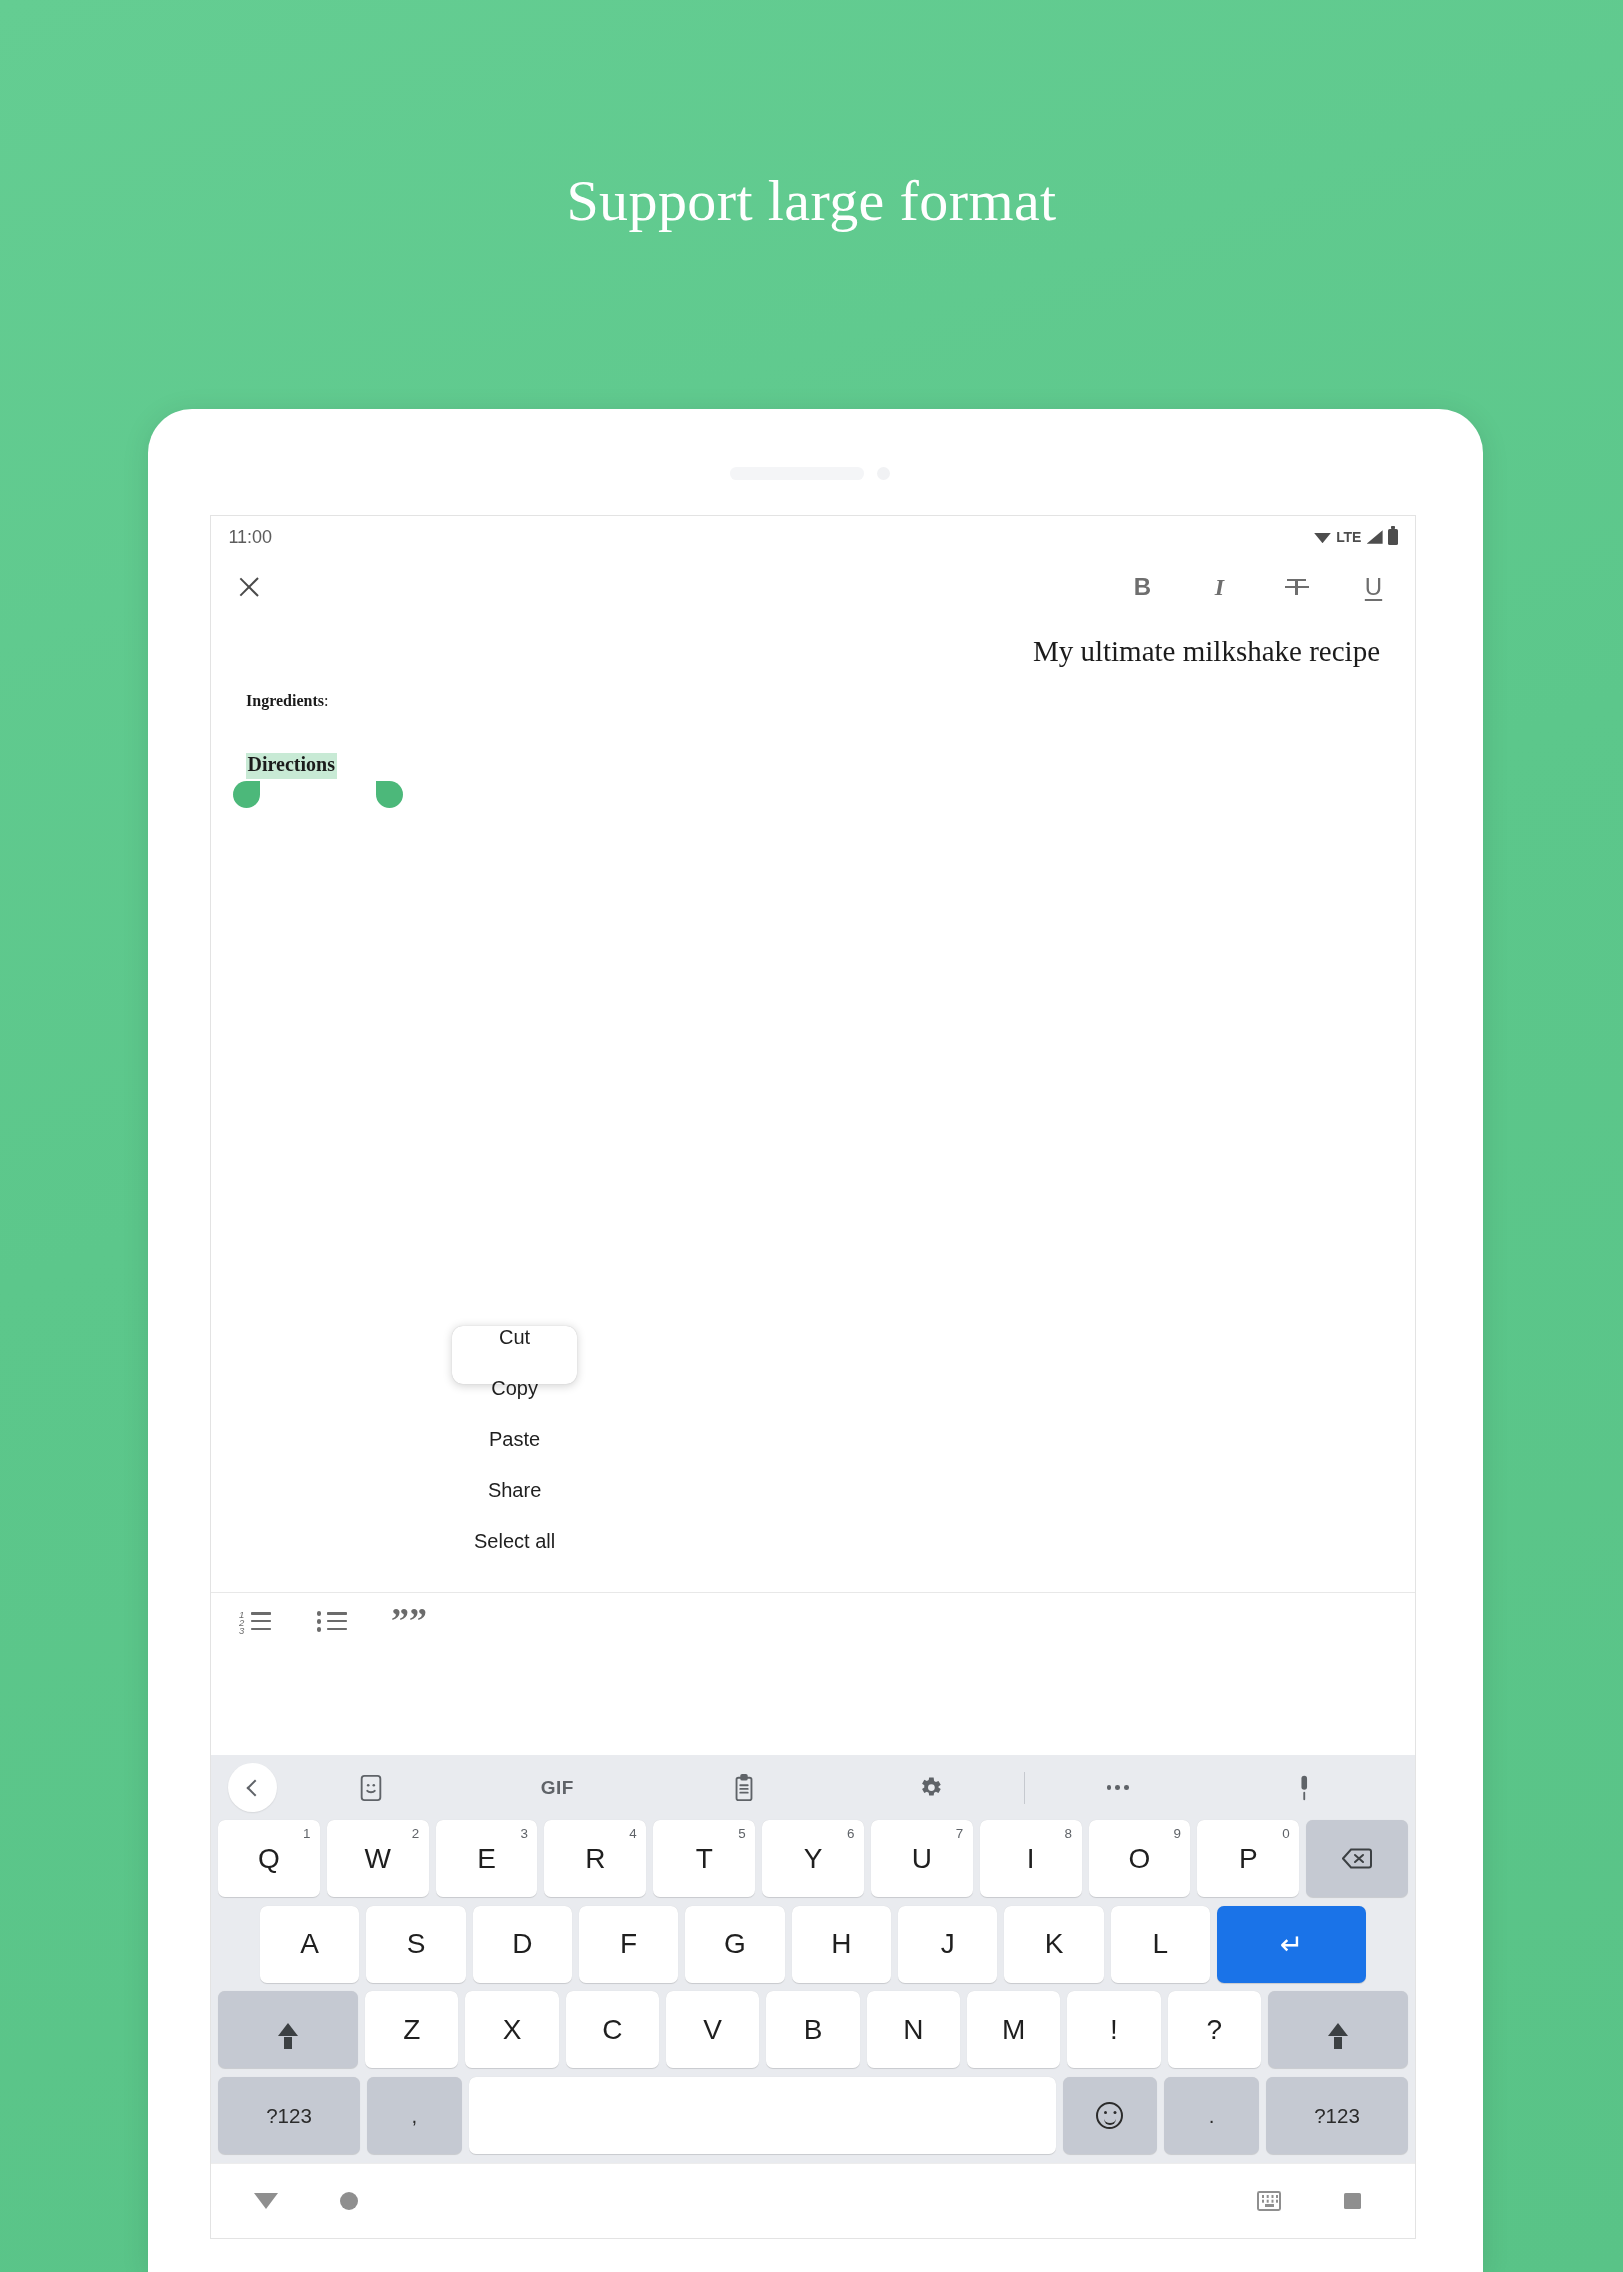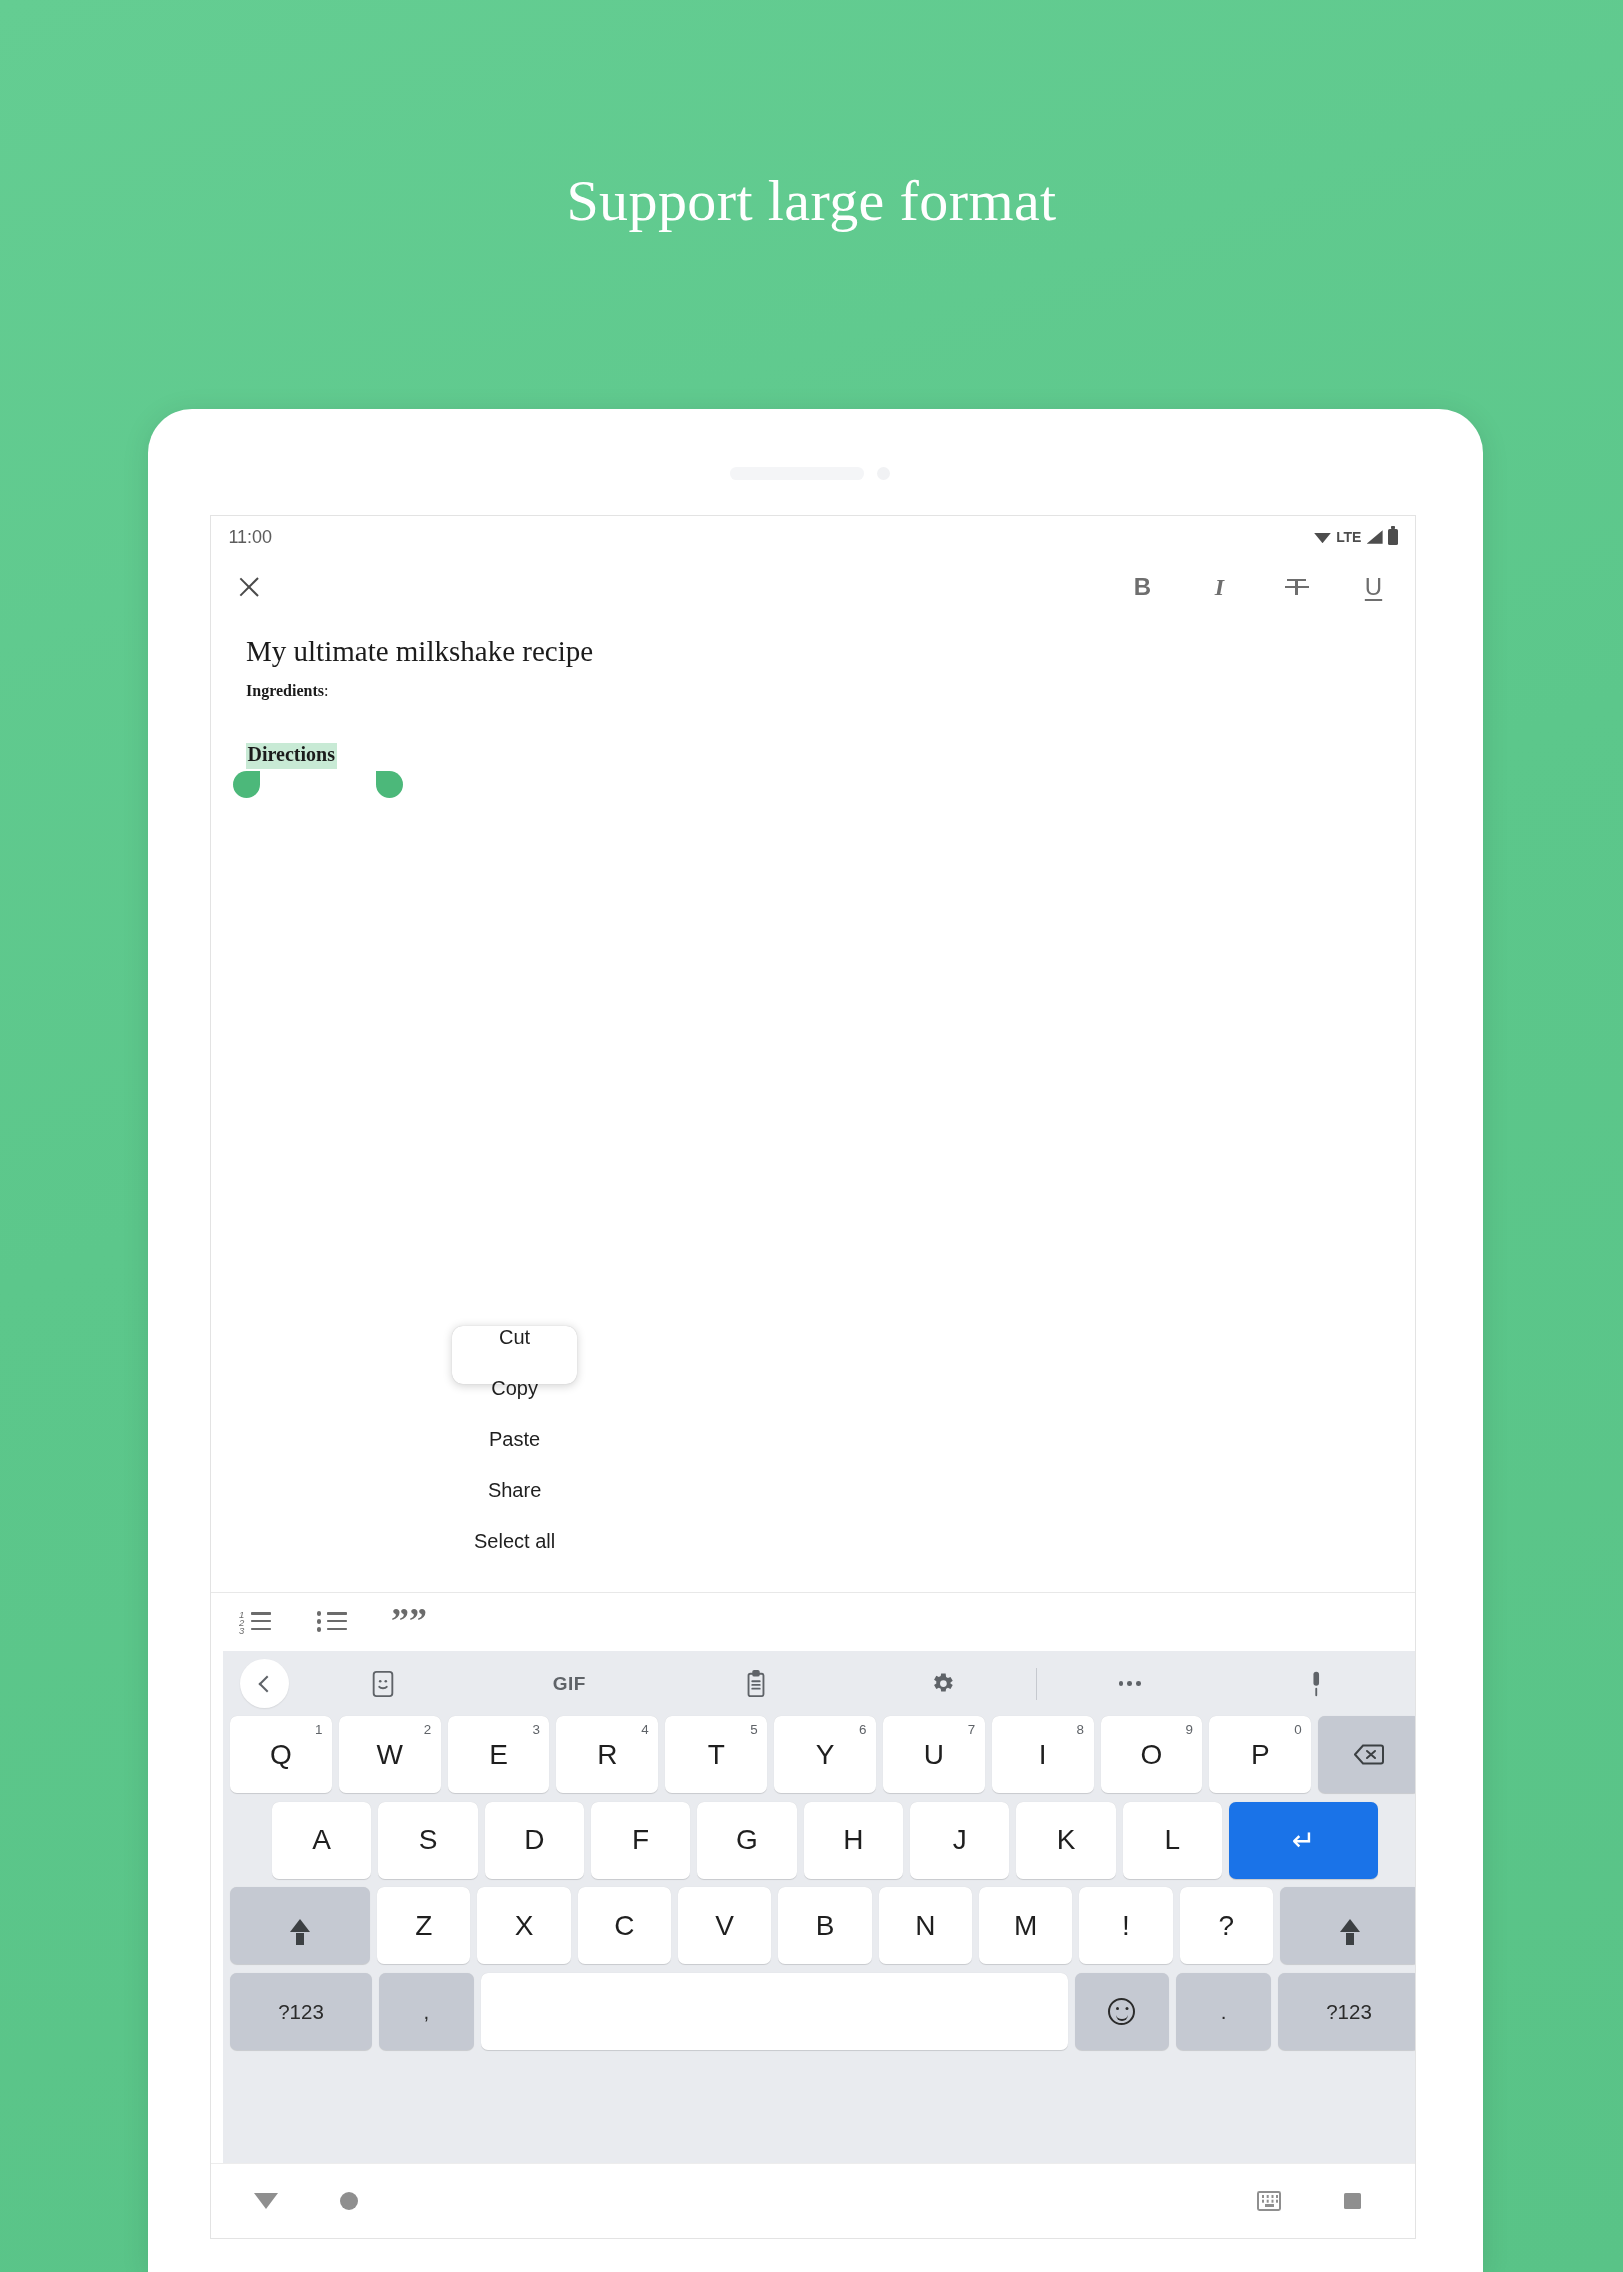--- a/index.html
+++ b/index.html
@@ -177,22 +177,23 @@
   
   .note {
     padding: 17.4px 35px 0 35px;
     position: relative;
     font-family: "Liberation Serif", serif;
     color: #1b1b1b;
   }
   .note-title {
     font-size: 29px;
     line-height: 1.25;
-    margin-bottom: 12px;
+    margin-bottom: 22px;
     font-family: "Liberation Serif", serif;
+    text-align: right;
   }
   .note-sec-head {
     font-size: 16px;
     font-weight: 700;
     margin-bottom: 1px;
   }
   .note-sec-head .colon { font-weight: 400; }
   .note-list { list-style: none; }
   .note-list li {
     font-size: 20px;
@@ -314,24 +315,24 @@
     font-size: 36px;
     color: #6b6b6b;
     line-height: 0.55;
     font-weight: 700;
     cursor: pointer;
   }
 
   
   .keyboard {
     position: absolute;
-    left: 12px;
+    left: 0;
     bottom: 75px;
     width: 100%;
-    height: 512px;
+    height: 408px;
     background: #e9ebef;
   }
   .kb-toolbar {
     height: 65px;
     display: flex;
     align-items: center;
     padding: 0 17.4px;
   }
   .kb-tool {
     flex: 1;

